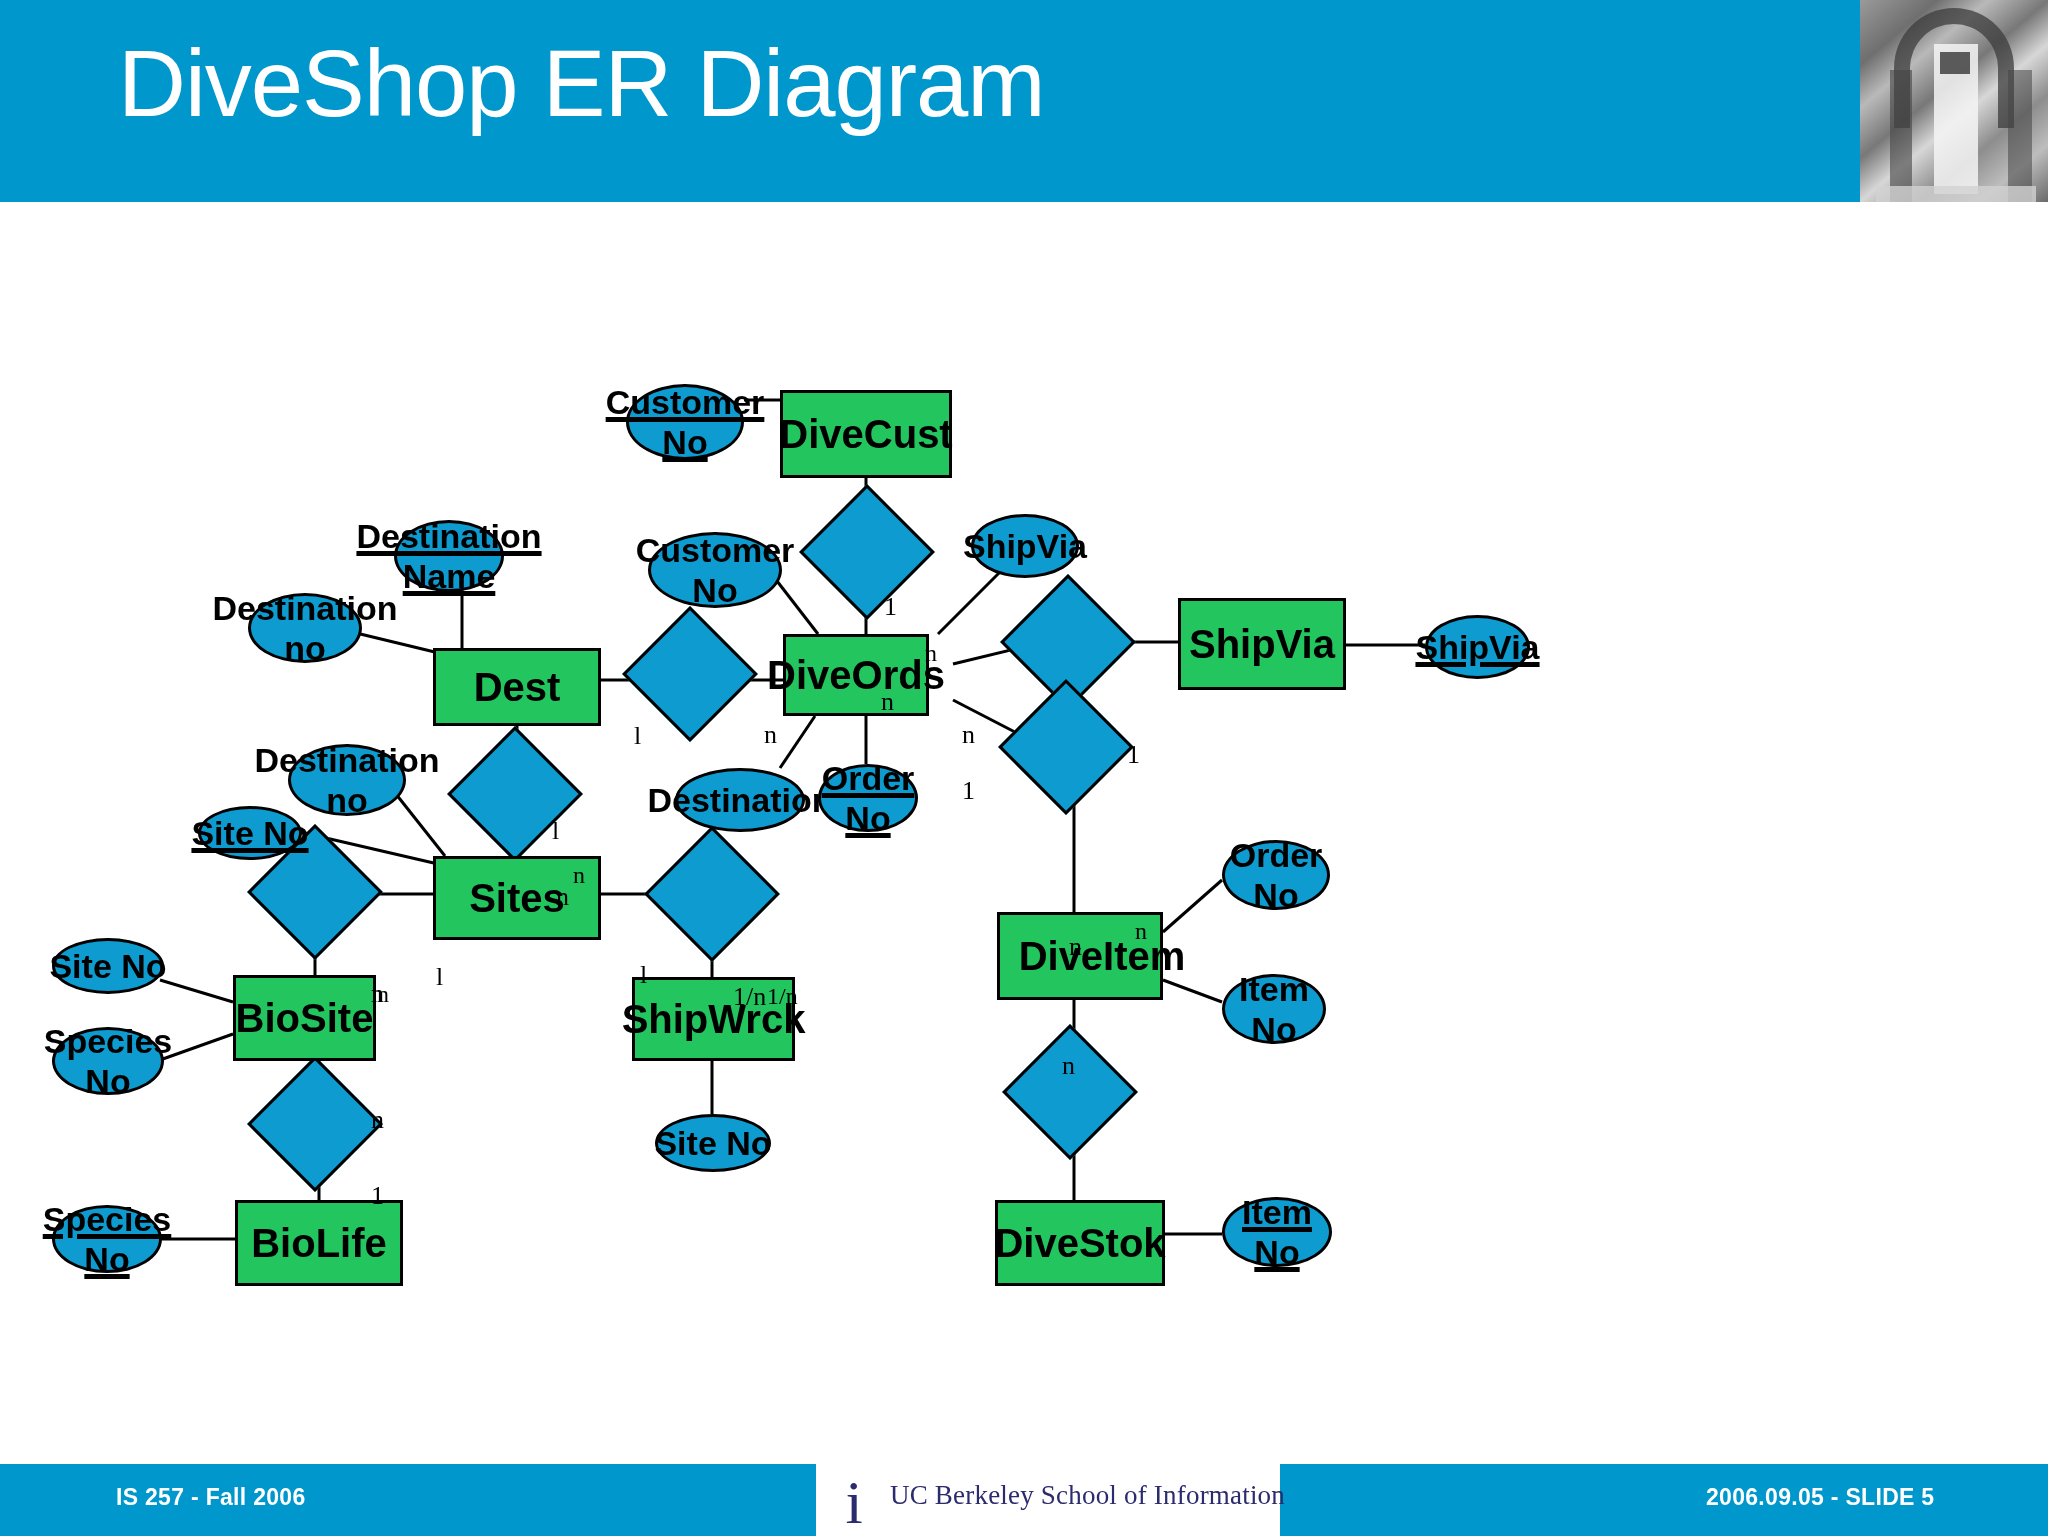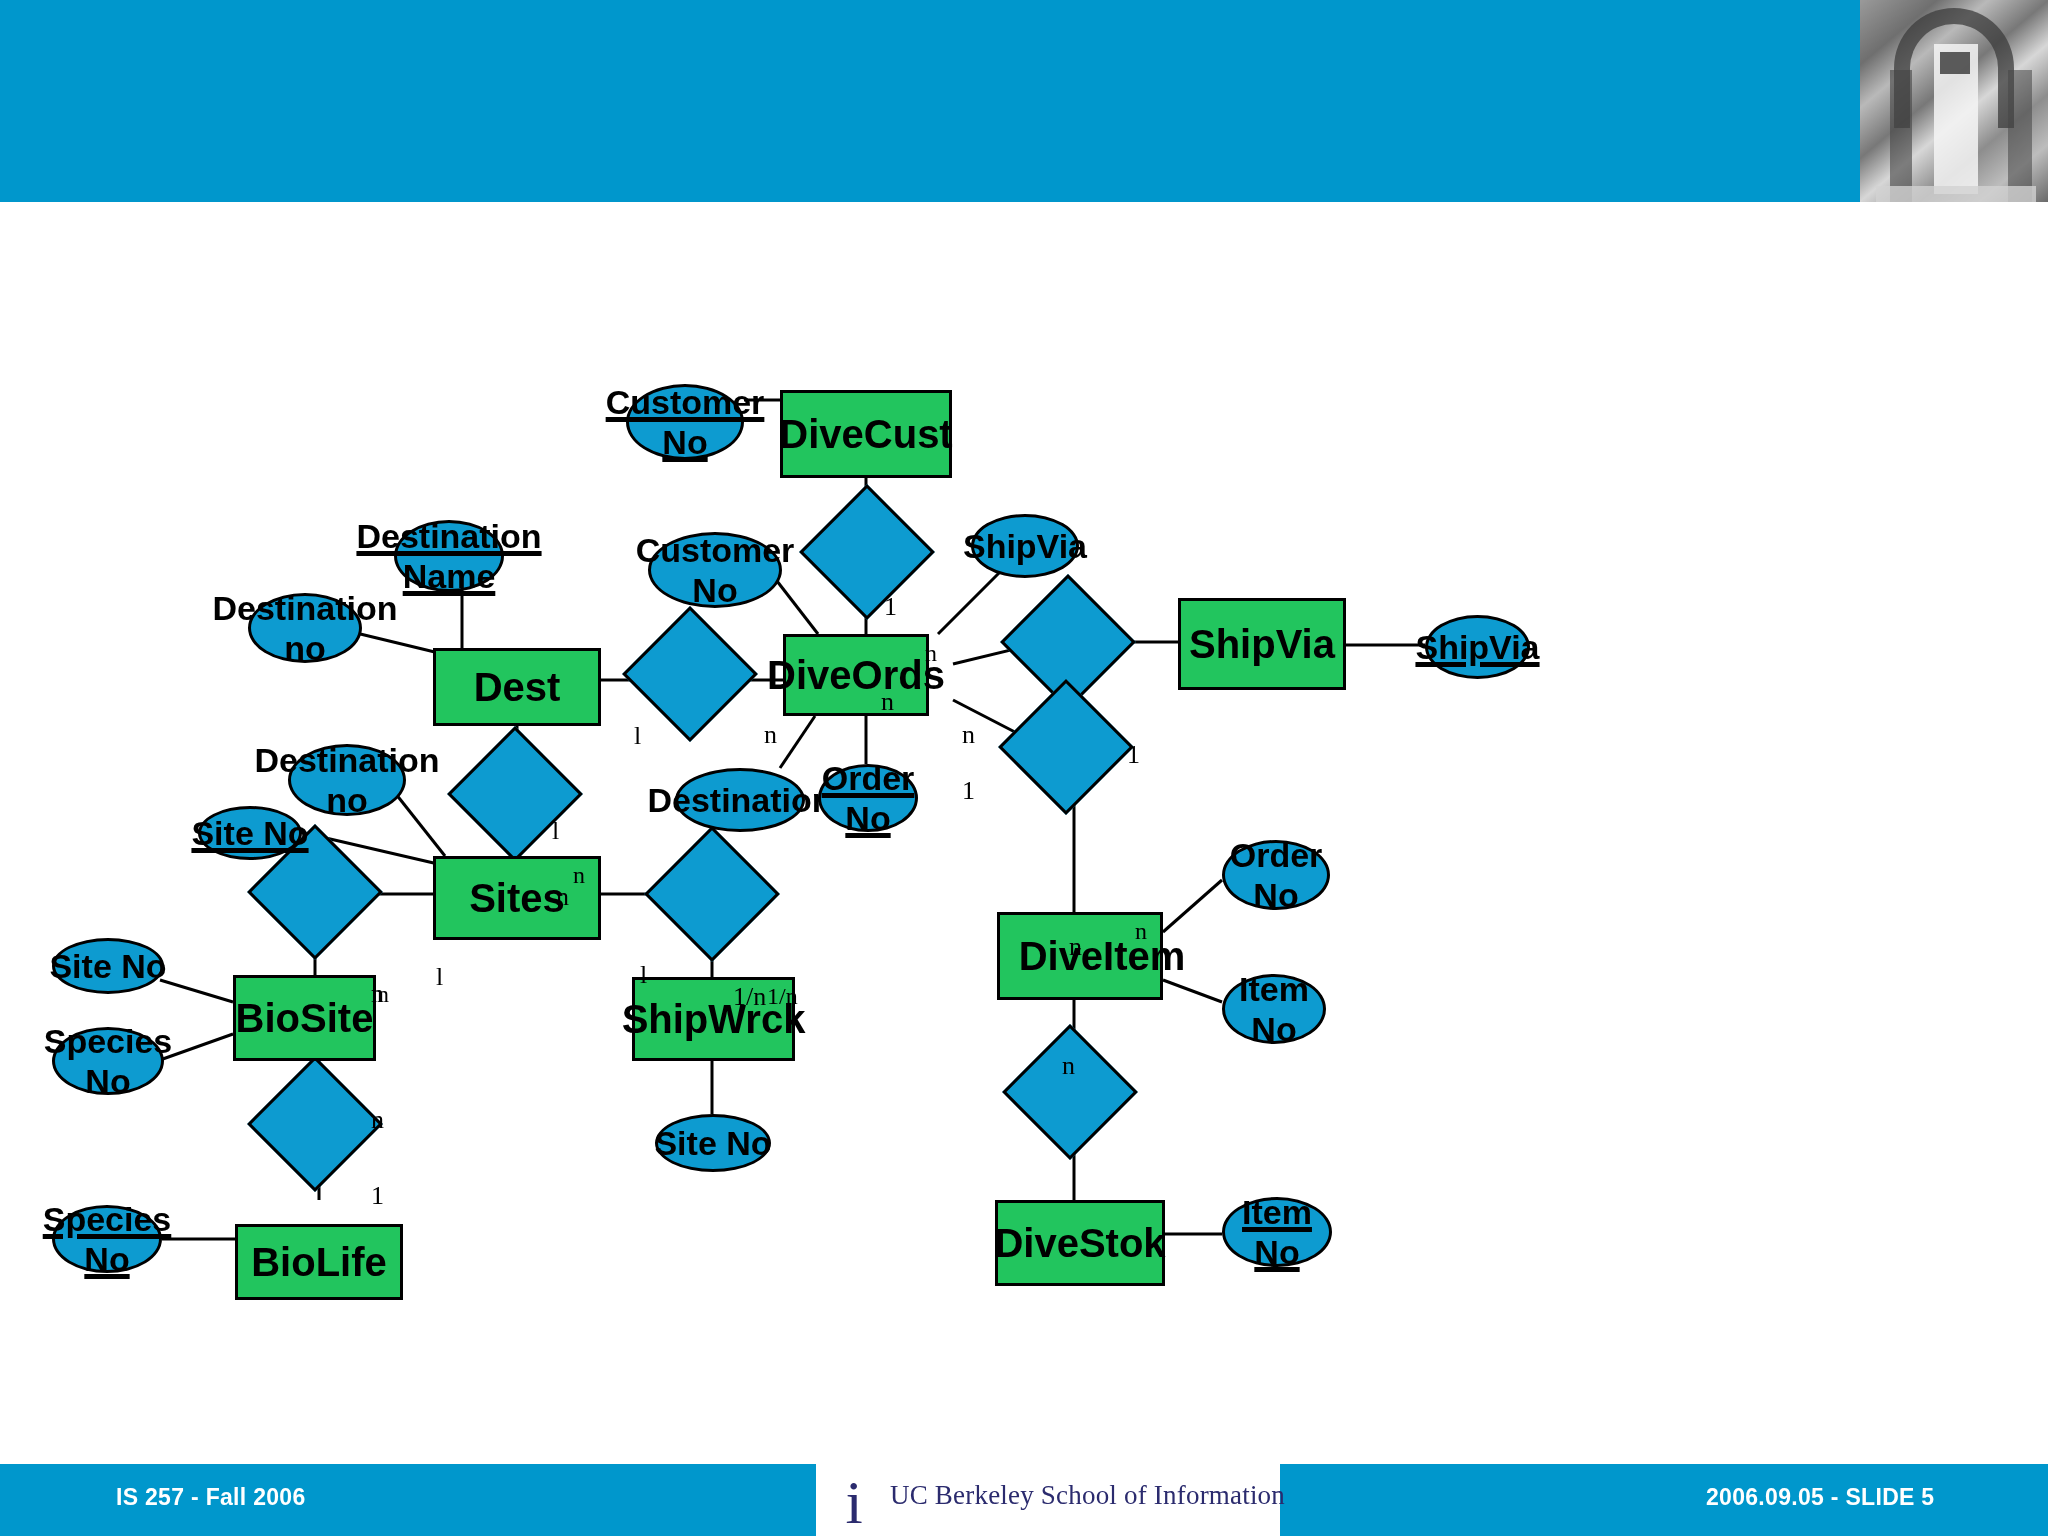--- a/index.html
+++ b/index.html
@@ -123,20 +123,21 @@
     <div class="photo-inner">
       <div class="photo-arch"></div>
       <div class="photo-col-a"></div>
       <div class="photo-col-b"></div>
       <div class="photo-win"></div>
       <div class="photo-winbar"></div>
       <div class="photo-ledge"></div>
     </div>
   </div>
 
+  <div class="title">DiveShop ER Diagram</div>
 
   <div id="canvas">
     <svg class="edges" viewBox="0 0 2048 1262" id="edge-svg">
         <line x1="744" y1="198" x2="780" y2="198" stroke="#000" stroke-width="3"></line>
         <line x1="866" y1="276" x2="866" y2="326" stroke="#000" stroke-width="3"></line>
         <line x1="866" y1="398" x2="866" y2="432" stroke="#000" stroke-width="3"></line>
         <line x1="770" y1="370" x2="818" y2="432" stroke="#000" stroke-width="3"></line>
         <line x1="1000" y1="370" x2="938" y2="432" stroke="#000" stroke-width="3"></line>
         <line x1="601" y1="478" x2="666" y2="478" stroke="#000" stroke-width="3"></line>
         <line x1="714" y1="478" x2="783" y2="478" stroke="#000" stroke-width="3"></line>
@@ -197,21 +198,21 @@
         </div>
         <div class="sup" style="left: 573px; top: 660px;">n</div>
         <div class="entity" style="left: 233px; top: 773px; width: 143px; height: 86px;">
           <span class="elabel">BioSite</span>
         </div>
         <div class="sup" style="left: 377px; top: 779px;">n</div>
         <div class="entity" style="left: 632px; top: 775px; width: 163px; height: 84px;">
           <span class="elabel">ShipWrck</span>
         </div>
         <div class="sup" style="left: 767px; top: 781px;">1/n</div>
-        <div class="entity" style="left: 235px; top: 998px; width: 168px; height: 76px; margin-top: 24px;">
+        <div class="entity" style="left: 235px; top: 998px; width: 168px; height: 86px;">
           <span class="elabel">BioLife</span>
         </div>
         <div class="entity" style="left: 997px; top: 710px; width: 166px; height: 88px; padding-left: 44px;">
           <span class="elabel">DiveItem</span>
         </div>
         <div class="sup" style="left: 1135px; top: 716px;">n</div>
         <div class="entity" style="left: 995px; top: 998px; width: 170px; height: 86px;">
           <span class="elabel">DiveStok</span>
         </div>
         <div class="attr key" style="left: 626px; top: 182px; width: 118px; height: 76px;">

